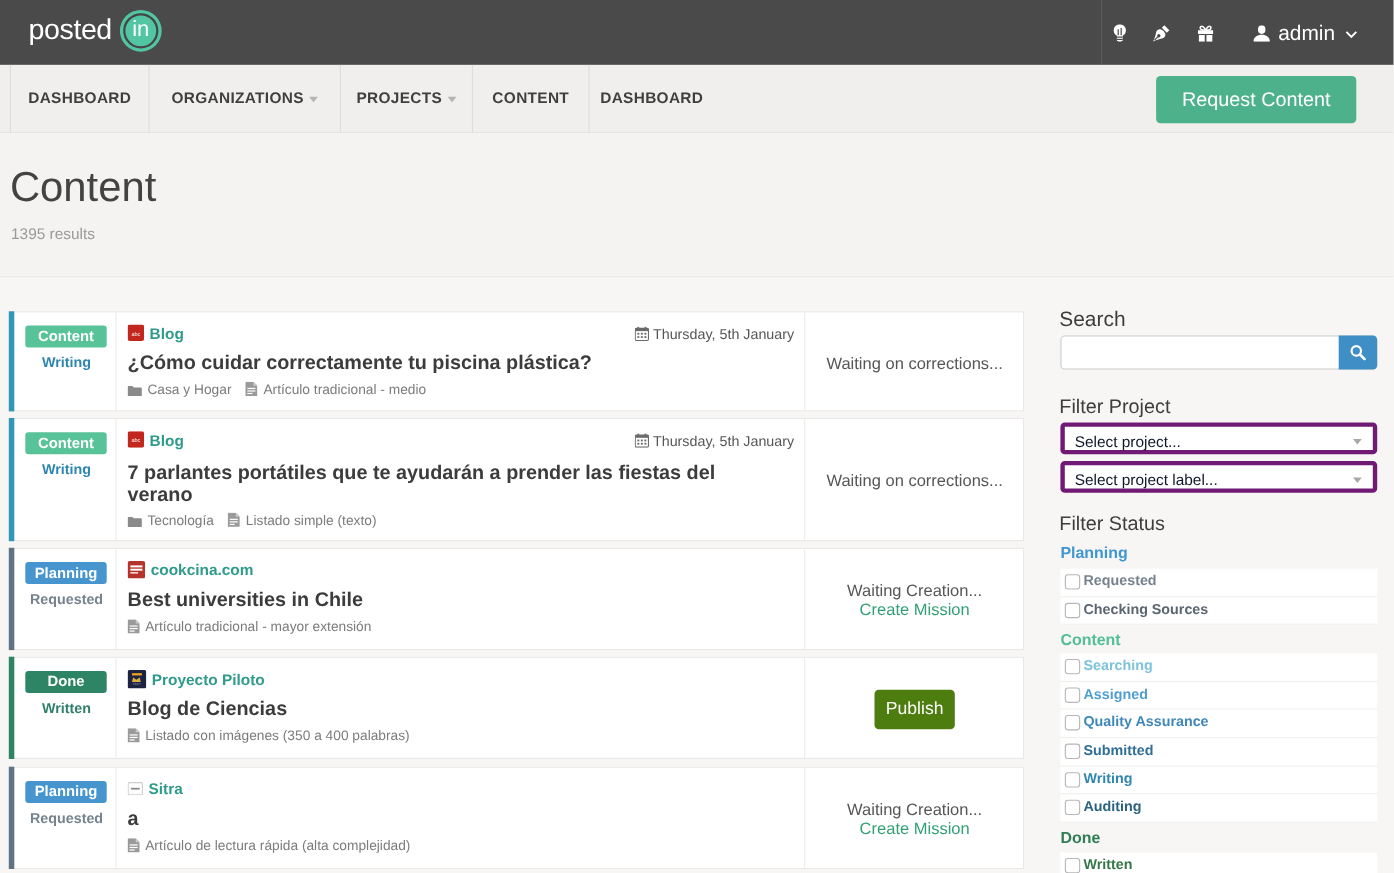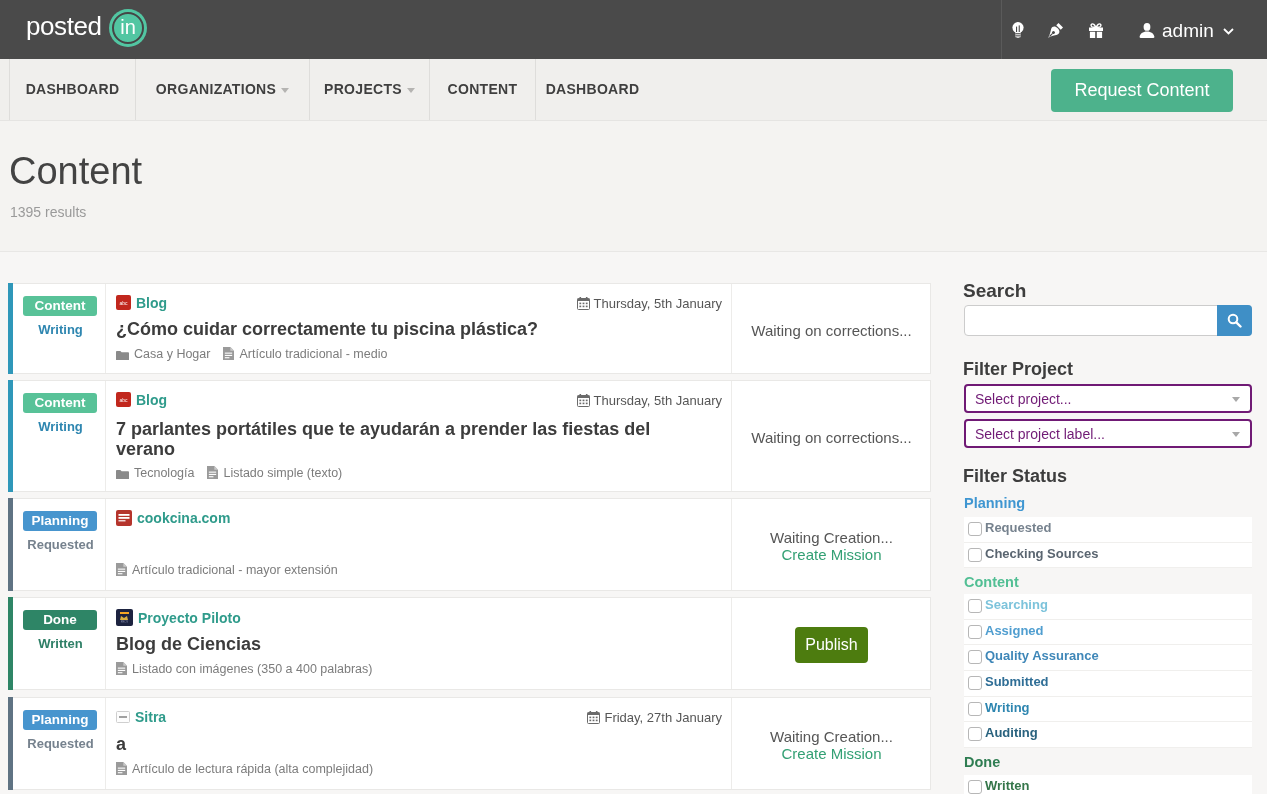--- a/index.html
+++ b/index.html
@@ -35,24 +35,24 @@
 .cardtitle{position:absolute;left:107px;font-size:18px;font-weight:bold;color:#3c3c3c;line-height:20px}
 .metarow{position:absolute;left:107px;font-size:12.5px;color:#7c7c7c}
 .metarow .mi{margin-right:5px;vertical-align:-2px}
 .metarow .gap{display:inline-block;width:13px}
 .date{position:absolute;top:12px;font-size:13px;color:#565656;width:400px;left:313px;text-align:right}
 .rightcol{position:absolute;left:723px;top:0;bottom:0;width:199px;text-align:center}
 .wait{font-size:15px;color:#565656}
 .cmission{font-size:15px;color:#33a074}
 .pubbtn{display:inline-block;width:73px;height:36px;background:#4d7c0f;border-radius:4px;color:#fff;font-size:16px;text-align:center;line-height:36px}
 
-.sb-h{position:absolute;font-size:19px;font-weight:bold;color:#3d3d3d}
+.sb-h{position:absolute;font-size:19px;font-weight:normal;color:#3d3d3d}
 .sinput{position:absolute;left:964px;top:305px;width:288px;height:31px;background:#fff;border:1px solid #ccc;border-radius:4px}
 .sbtn{position:absolute;left:1217px;top:305px;width:35px;height:31px;background:#3f8fc6;border-radius:0 4px 4px 0}
-.sel{position:absolute;left:964px;width:288px;height:29px;background:#fff;border:2px solid #701a75;border-radius:4px;font-size:14px;color:#701a75;line-height:27px;padding-left:9px}
+.sel{position:absolute;left:964px;width:288px;height:29px;background:#fff;border:4px solid #701a75;border-radius:4px;font-size:14px;color:#0f172a;line-height:27px;padding-left:9px}
 .selcaret{position:absolute;right:10px;top:11px;width:0;height:0;border-left:4.5px solid transparent;border-right:4.5px solid transparent;border-top:5.5px solid #a8a8a8}
 .grp{position:absolute;left:964px;font-size:14.5px;font-weight:bold}
 .rows{position:absolute;left:964px;width:288px;background:#fff}
 .row{height:25.7px;border-bottom:1px solid #f0efed;position:relative}
 .cb{position:absolute;left:4px;top:5px;width:14px;height:14px;background:#fff;border:1px solid #b7b7b7;border-radius:3px}
 .rl{position:absolute;left:21px;top:3px;font-size:13px;font-weight:bold}
 </style>
 </head>
 <body>
 <div class="topbar">
@@ -197,20 +197,21 @@
   <div class="colsep1"></div>
     <div class="colsep2"></div>
   <div class="linkrow"><svg width="16" height="16" viewBox="0 0 16 16" style="vertical-align:-3px;margin-right:5px">
         <rect width="16" height="16" rx="2" fill="#b5342c"></rect>
         <g fill="#fff">
           <rect x="2.5" y="4" width="11" height="1.8"></rect>
           <rect x="2.5" y="7" width="11" height="1.8"></rect>
           <rect x="2.5" y="10.2" width="7" height="1.2"></rect>
         </g>
       </svg><b>cookcina.com</b></div>
+  <div class="cardtitle" style="top:36px">Best universities in Chile</div>
   <div class="metarow" style="top:64px"><svg class="mi" width="11" height="13" viewBox="0 0 12 14">
         <path fill="#9a9a9a" d="M0 0h8l4 4v10H0z"></path>
         <path fill="#c9c9c9" d="M8 0l4 4H8z"></path>
         <g fill="#fff">
           <rect x="2" y="6" width="8" height="1.2"></rect>
           <rect x="2" y="8.5" width="8" height="1.2"></rect>
           <rect x="2" y="11" width="5" height="1.2"></rect>
         </g>
       </svg>Artículo tradicional - mayor extensión</div>
   <div class="rightcol">
@@ -247,34 +248,20 @@
 <div class="card" style="top:697px;height:93px">
   <div class="bar" style="background:#5f7383"></div>
   <div class="badge" style="background:#4795ce">Planning</div>
   <div class="substat" style="color:#76828e">Requested</div>
   <div class="colsep1"></div>
     <div class="colsep2"></div>
   <div class="linkrow"><svg width="14" height="12" viewBox="0 0 14 12" style="vertical-align:-1px;margin-right:5px">
         <rect x="0.5" y="0.5" width="13" height="11" rx="1" fill="#fdfdfd" stroke="#cfcfcf"></rect>
         <rect x="3" y="5.2" width="8" height="1.6" fill="#8a8a8a"></rect>
       </svg><b>Sitra</b></div>
-  <div class="date"><svg width="13" height="13" viewBox="0 0 13 13" style="vertical-align:-2px;margin-right:4px">
-        <rect x="0.5" y="1.5" width="12" height="11" rx="1" fill="none" stroke="#6a6a6a"></rect>
-        <rect x="0.5" y="1.5" width="12" height="2.5" fill="#6a6a6a"></rect>
-        <rect x="2.5" y="0" width="1.6" height="2.8" fill="#6a6a6a"></rect>
-        <rect x="8.9" y="0" width="1.6" height="2.8" fill="#6a6a6a"></rect>
-        <g fill="#6a6a6a">
-          <rect x="2.4" y="5.6" width="1.8" height="1.6"></rect>
-          <rect x="5.6" y="5.6" width="1.8" height="1.6"></rect>
-          <rect x="8.8" y="5.6" width="1.8" height="1.6"></rect>
-          <rect x="2.4" y="8.6" width="1.8" height="1.6"></rect>
-          <rect x="5.6" y="8.6" width="1.8" height="1.6"></rect>
-          <rect x="8.8" y="8.6" width="1.8" height="1.6"></rect>
-        </g>
-      </svg>Friday, 27th January</div>
   <div class="cardtitle" style="top:36px">a</div>
   <div class="metarow" style="top:64px"><svg class="mi" width="11" height="13" viewBox="0 0 12 14">
         <path fill="#9a9a9a" d="M0 0h8l4 4v10H0z"></path>
         <path fill="#c9c9c9" d="M8 0l4 4H8z"></path>
         <g fill="#fff">
           <rect x="2" y="6" width="8" height="1.2"></rect>
           <rect x="2" y="8.5" width="8" height="1.2"></rect>
           <rect x="2" y="11" width="5" height="1.2"></rect>
         </g>
       </svg>Artículo de lectura rápida (alta complejidad)</div>

